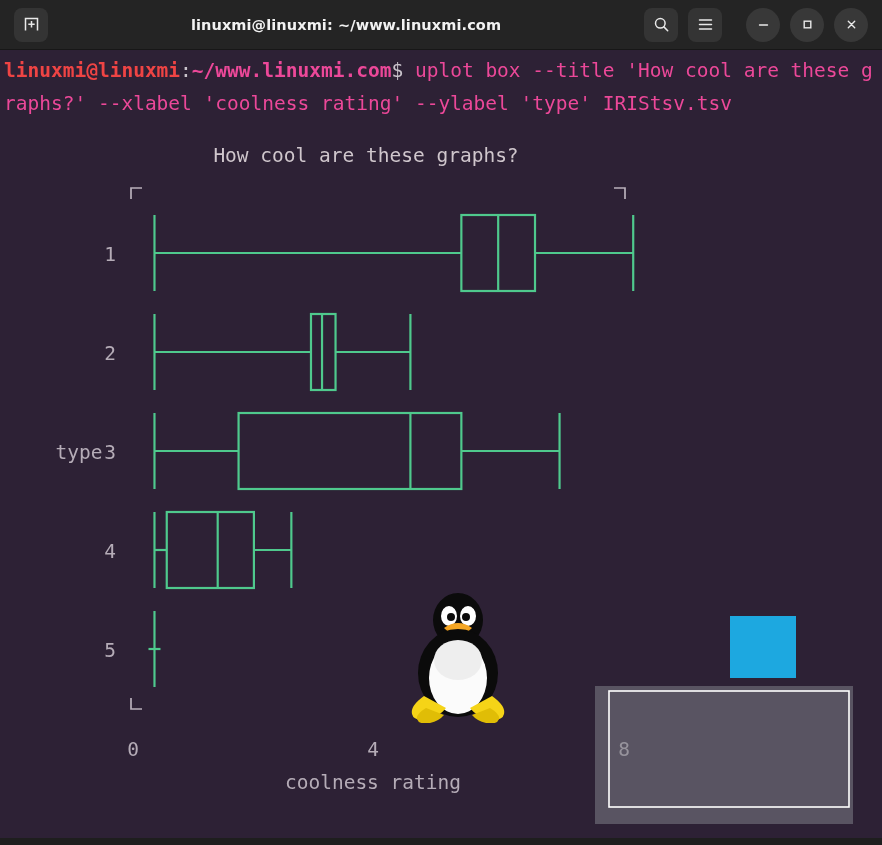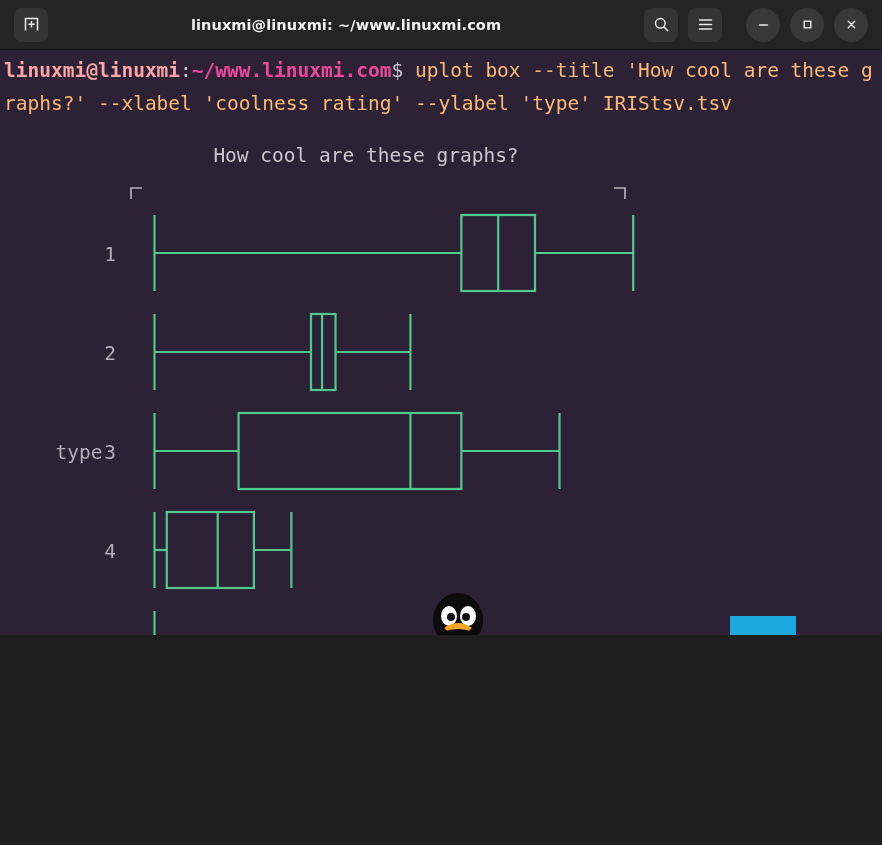--- a/index.html
+++ b/index.html
@@ -4,21 +4,21 @@
 <style>
   * { box-sizing: border-box; margin: 0; padding: 0; }
   html, body {
     width: 882px; height: 845px;
     background: #1e1e1e;
     font-family: "DejaVu Sans Mono", "Liberation Mono", monospace;
     overflow: hidden;
   }
   #app {
     position: relative;
-    width: 882px; height: 635px;
+    width: 882px; height: 838px;
     background: #2d2135;
     overflow: hidden;
     padding-left: 40px;
   }
 
   
   #titlebar {
     position: absolute; top: 0; left: 0;
     width: 882px; height: 50px;
     background: #242424;
@@ -55,25 +55,25 @@
     top: 50px; left: 0;
     width: 882px; height: 795px;
     background: #2d2135;
     font-family: "DejaVu Sans Mono", "Liberation Mono", monospace;
     font-size: 19.5px;
     line-height: 33px;
     color: #cfc6cc;
     padding: 4px 0 0 4px;
     overflow: hidden;
   }
-  .ps1-user { color: #fca5a5; font-weight: 700; }
+  .ps1-user { color: #ef4444; font-weight: 700; }
   .ps1-colon { color: #c9c3cb; }
   .ps1-path { color: #ec4899; font-weight: 700; }
   .ps1-dollar { color: #c9c3cb; }
-  .cmd { color: #fdba74; margin-top: 28px; }
+  .cmd { color: #ec4899; margin-top: 28px; }
 
   .cmdline { white-space: pre-wrap; word-break: break-all; }
 
   
   #plot {
     position: absolute;
     top: 68px; left: 0;
     width: 882px; height: 795px;
     pointer-events: none;
   }

